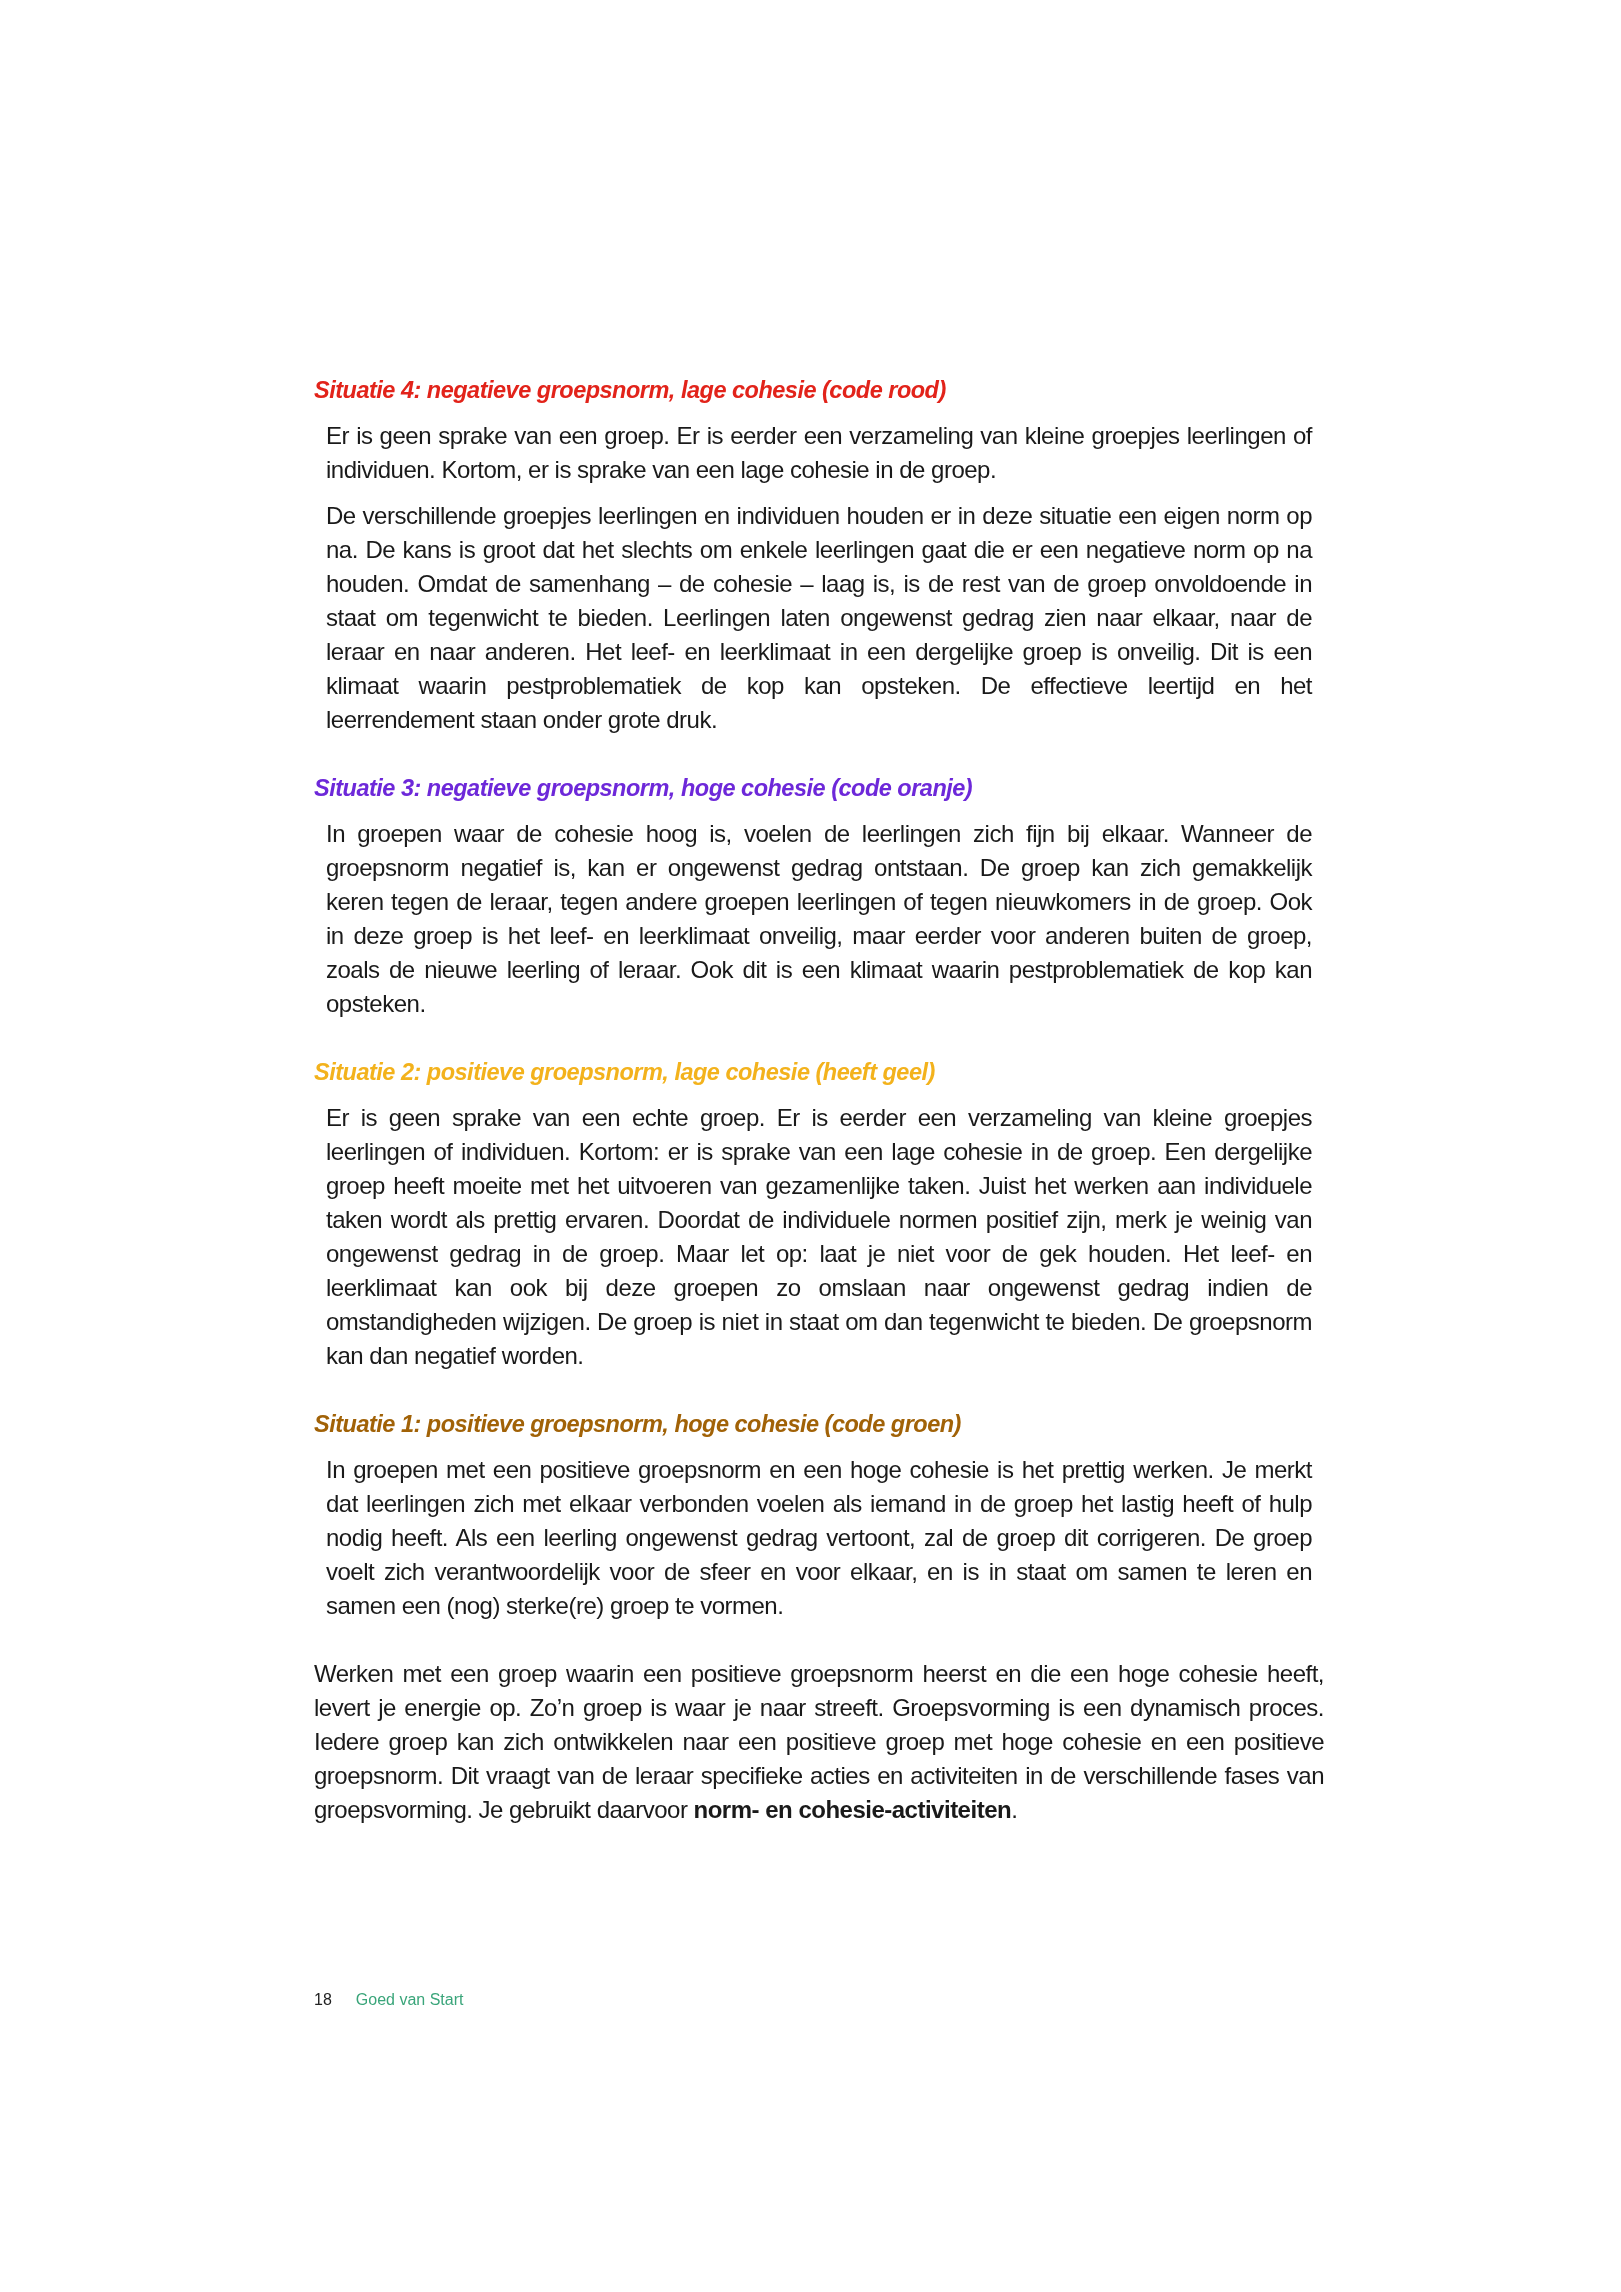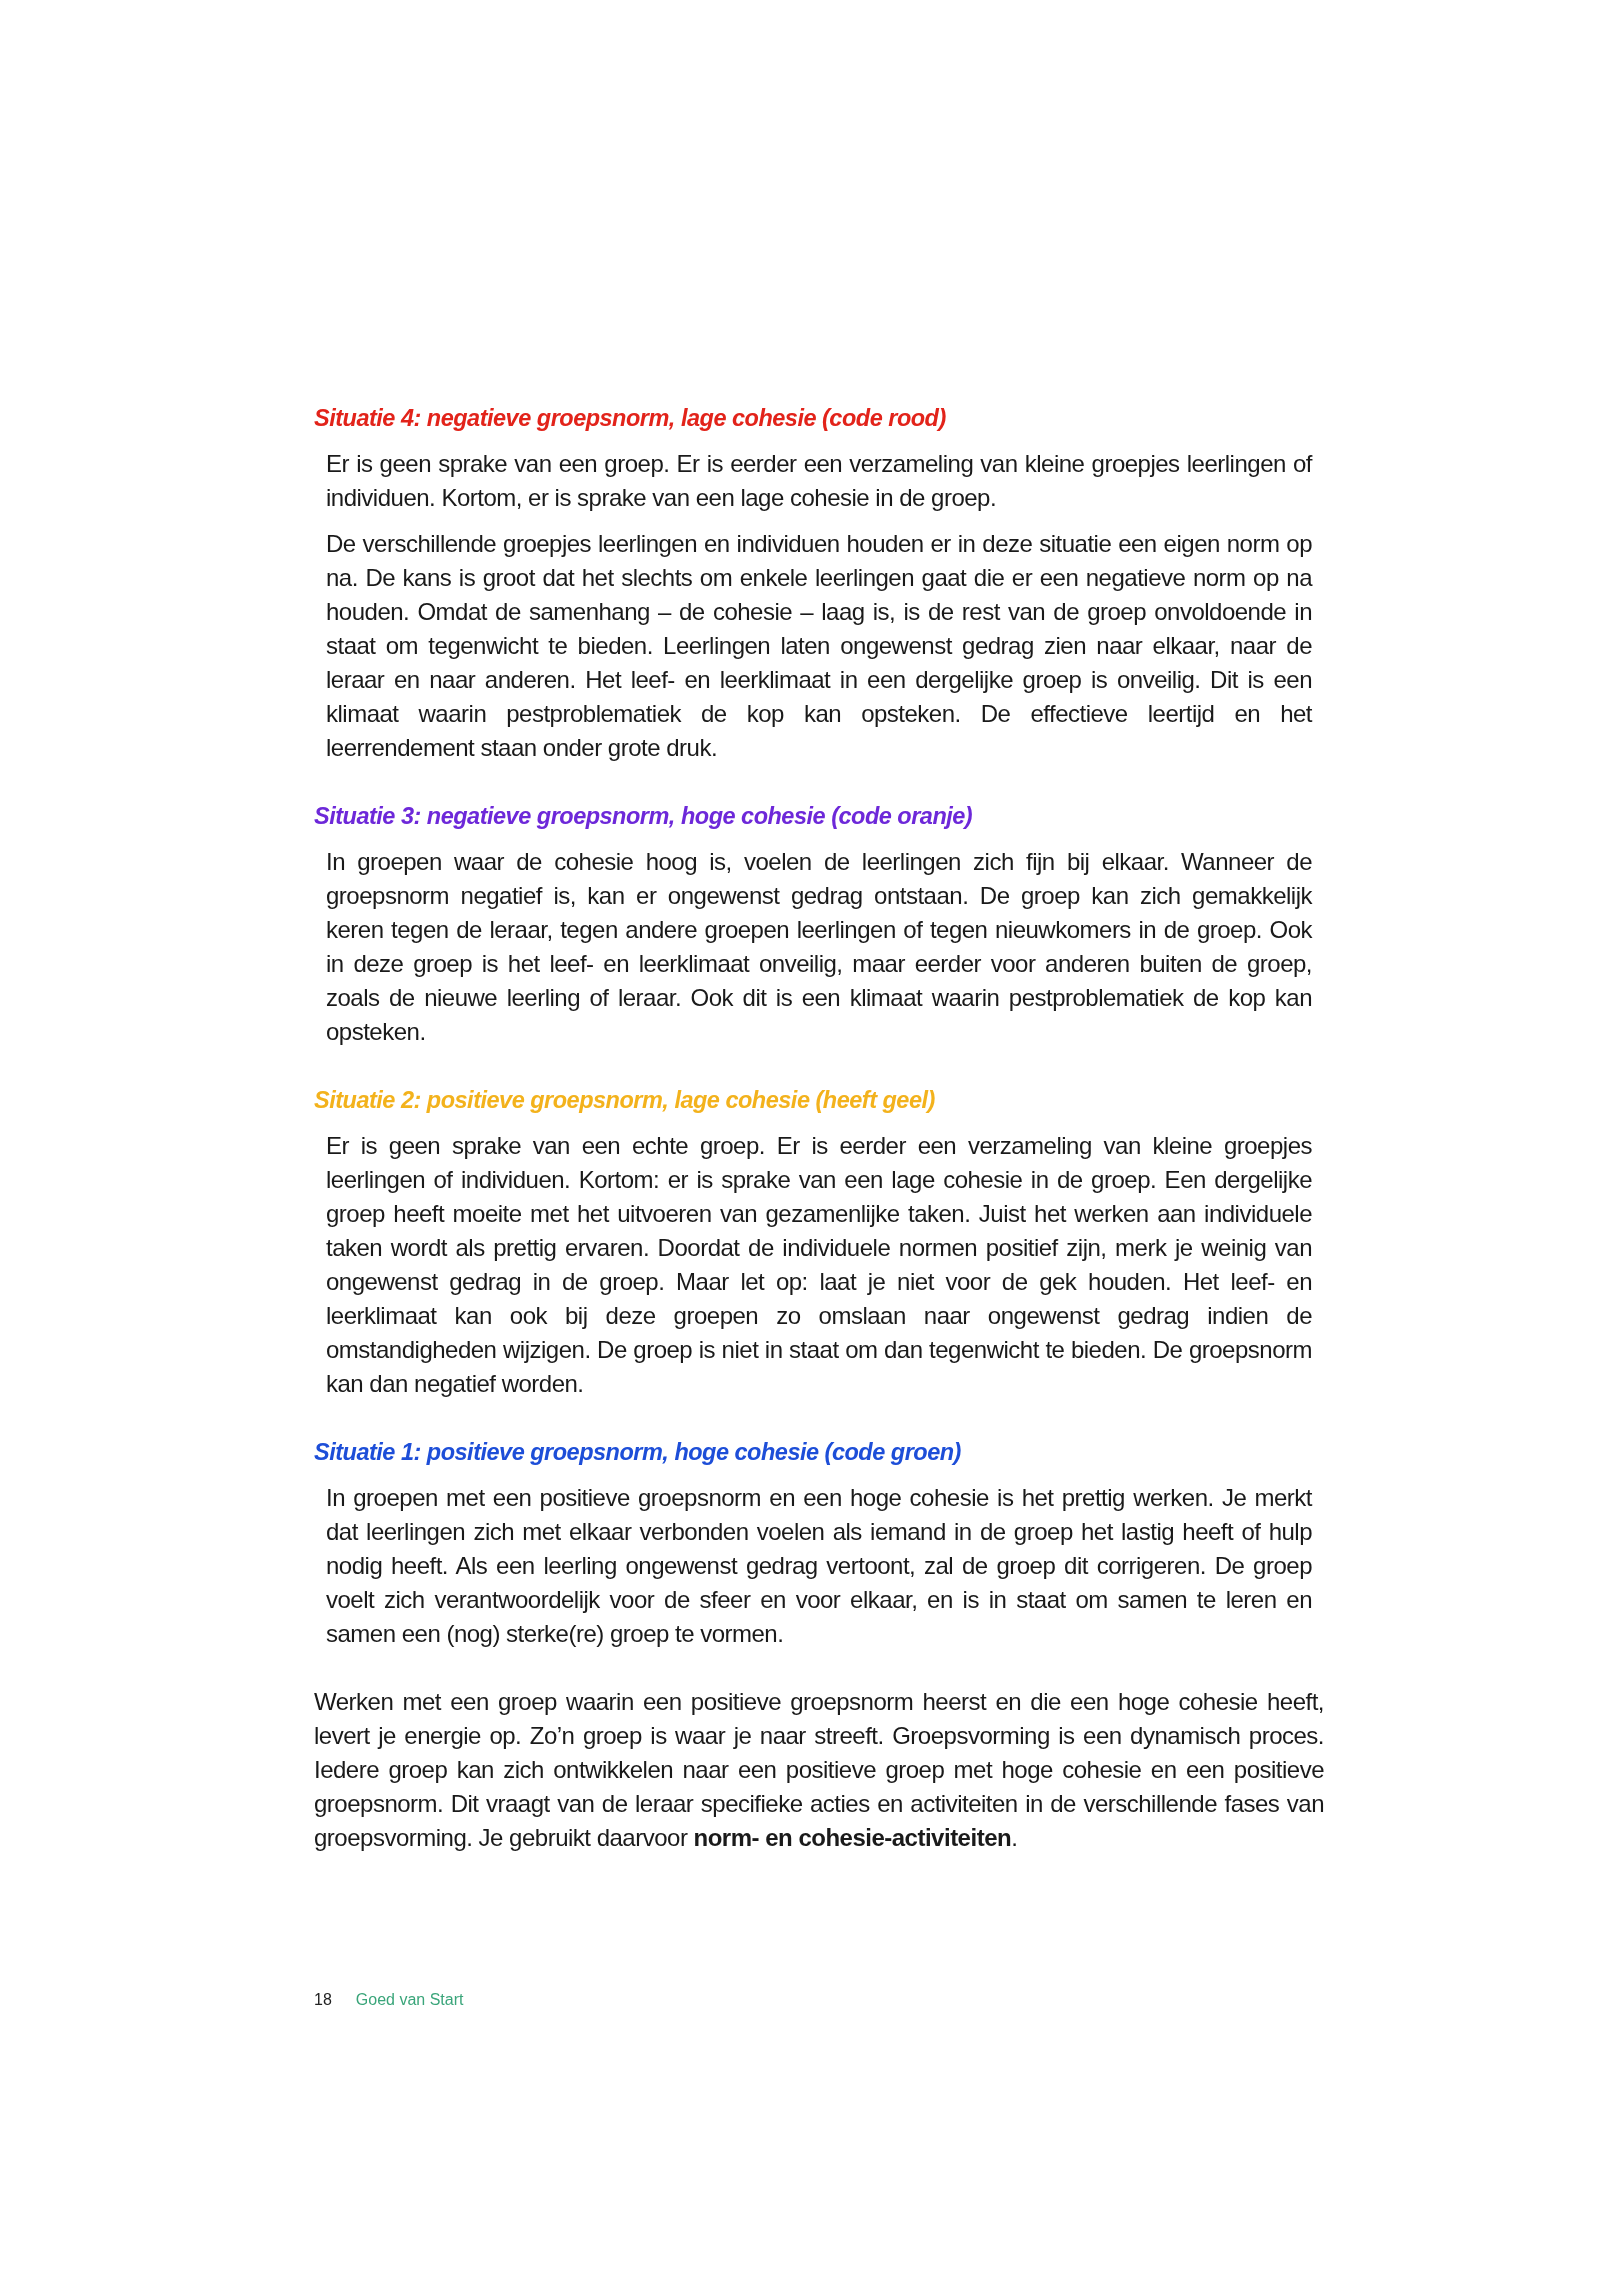--- a/index.html
+++ b/index.html
@@ -3,24 +3,24 @@
   <meta charset="utf-8">
   <style>
     html, body { margin: 0; padding: 0; background: #ffffff; }
     body { width: 1621px; height: 2293px; position: relative; overflow: hidden; }
     .page { position: absolute; left: 314px; top: 373px; width: 1010px;
       font-family: "Liberation Sans", sans-serif; font-size: 24px; line-height: 34px;
       color: #1a1a1a; letter-spacing: -0.5px; }
     .section { margin: 0 0 34px 0; }
     .heading { font-style: italic; font-weight: bold; margin: 0; font-size: 23.5px; }
     .body p { margin: 12px; text-align: justify; }
-    .h-red { color: #e2231a; margin-top: 28px; }
+    .h-red { color: #e2231a; }
     .h-orange { color: #6d28d9; }
     .h-yellow { color: #f3b21c; }
-    .h-green { color: #1d4ed8; }
+    .h-green { color: #a16207; }
     .closing p { margin: 0; text-align: justify; }
     .closing strong { font-weight: bold; }
     .footer { position: absolute; left: 314px; top: 1991px; font-family: "Liberation Sans", sans-serif;
       font-size: 16px; color: #222; text-align: right; }
     .footer .num { margin-right: 19.6px; }
     .footer .title { color: #3aa57a; }
   </style>
 </head>
 <body>
 

